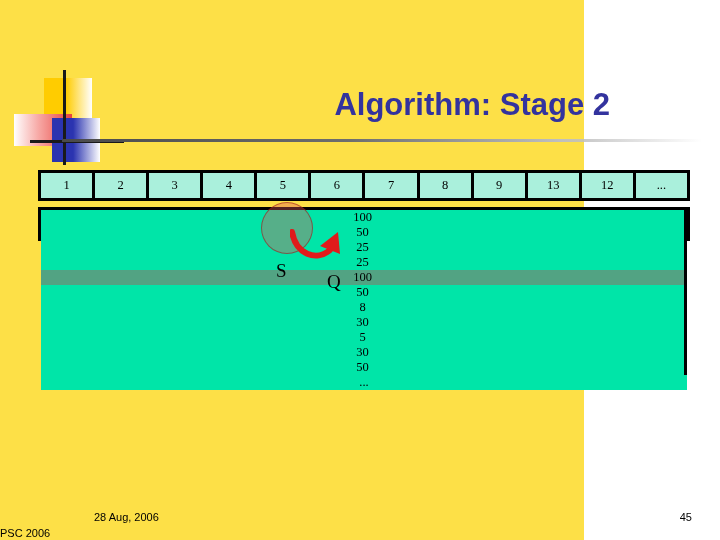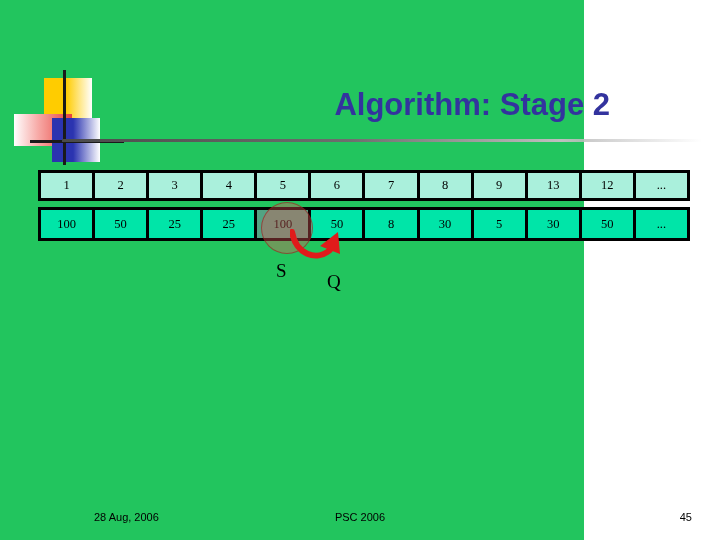--- a/index.html
+++ b/index.html
@@ -13,21 +13,21 @@
     font-family: "Liberation Sans", sans-serif;
     overflow: hidden;
     position: relative;
   }
 
   #slide {
     position: absolute;
     left: 0; top: 0;
     width: 584px;
     height: 540px;
-    background: #22c55e;
+    background: #fde047;
   }
 
   
   #logo {
     position: absolute;
     left: 14px;
     top: 70px;
     width: 110px;
     height: 95px;
   }
@@ -99,20 +99,21 @@
     box-sizing: border-box;
     width: 652px;
   }
   .row.header-row {
     height: 31px;
     border-bottom-width: 3px;
   }
   .row.data-row {
     height: 34px;
     margin-top: 6px;
+    flex-direction: column;
   }
   .cell {
     flex: 1 1 0;
     box-sizing: border-box;
     border-right: 3px solid #000000;
     display: flex;
     align-items: center;
     justify-content: center;
     font-size: 12.5px;
     color: #000000;
@@ -181,23 +182,23 @@
   }
   #footer .f-left {
     position: absolute;
     left: 74px; top: 0;
     font-size: 11px;
     color: #000000;
     margin-left: 20px;
   }
   #footer .f-center {
     position: absolute;
-    left: 0; top: 0;
+    left: 0; top: 16px;
     width: 720px;
-    text-align: center;
+    text-align: left;
     font-size: 11px;
     color: #000000;
   }
   #footer .f-right {
     position: absolute;
     right: 28px; top: 0;
     font-size: 11px;
     color: #000000;
   }
 </style>

